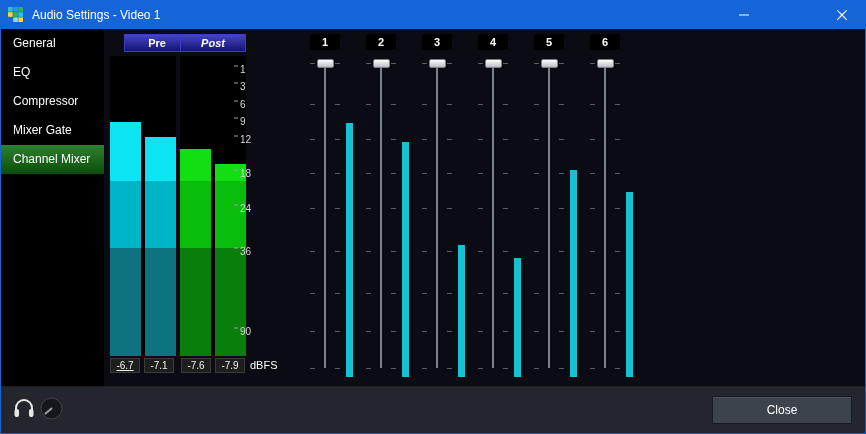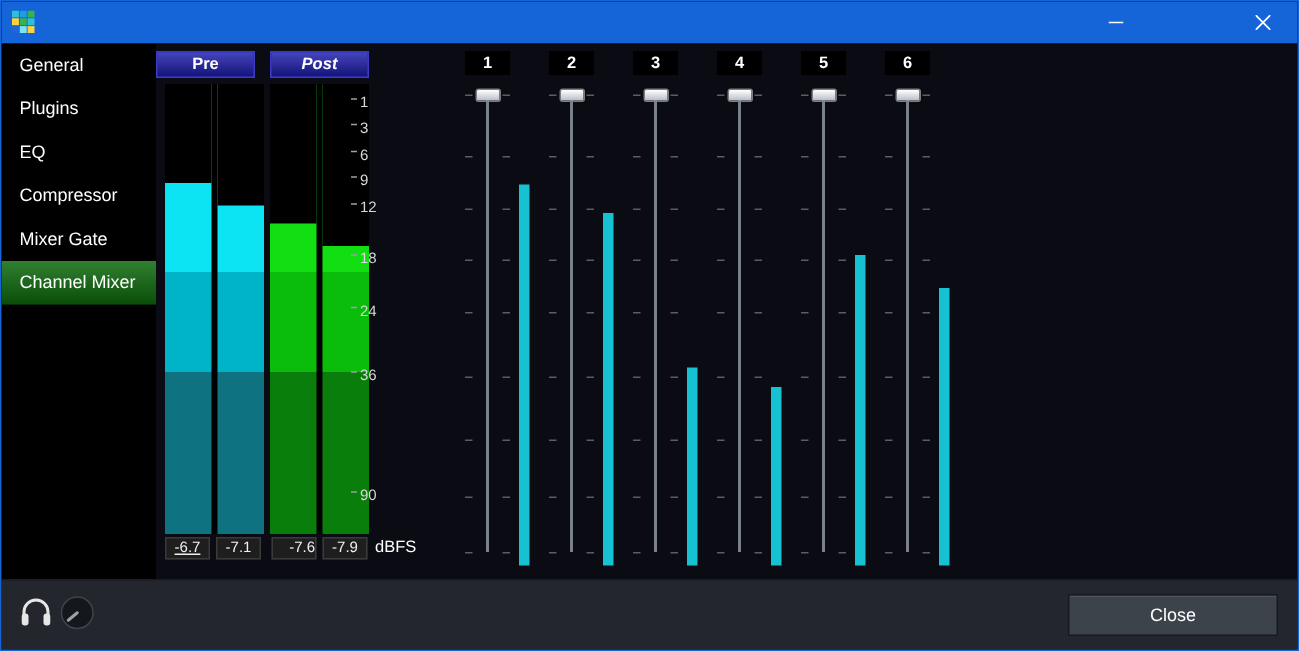--- a/index.html
+++ b/index.html
@@ -15,35 +15,35 @@
   .win-btn.close{right:0;}
 
   
   .sidebar{position:absolute;left:0;top:28px;width:103px;height:357px;background:#000;}
   .side-item{height:29px;line-height:29px;padding-left:12px;color:#fff;font-size:12px;white-space:nowrap;cursor:default;}
   .side-item.selected{background:var(--selected-green,#0e6b0e);background-image:linear-gradient(rgba(255,255,255,.14),rgba(0,0,0,.28));}
 
   
   .main{position:absolute;left:103px;top:28px;width:761px;height:357px;background:#0b0b13;}
   .hdr-btn{position:absolute;top:5px;width:66px;height:18px;background:var(--header-button,#1c1cae);background-image:linear-gradient(rgba(255,255,255,.18),rgba(0,0,0,.30));border:1px solid #3b3bc6;color:#fff;font-weight:bold;font-size:11px;text-align:center;line-height:16px;}
-  #btn-pre{left:0;}
+  #btn-pre{left:20px;}
   #btn-post{left:76px;font-style:italic;}
 
   .meter{position:absolute;top:27px;width:66px;height:300px;background:#000;}
   #meter-pre{left:6px;}
   #meter-post{left:76px;}
   .mbar{position:absolute;top:0;height:100%;width:31px;}
   .mbar[data-idx="0"]{left:0;}
   .mbar[data-idx="1"]{left:35px;}
   .mbar.pre{background:linear-gradient(to bottom,var(--pre-bright) 0%,var(--pre-bright) 41.7%,var(--pre-mid) 41.7%,var(--pre-mid) 64%,var(--pre-dark) 64%,var(--pre-dark) 100%);}
   .mbar.post{background:linear-gradient(to bottom,var(--post-bright) 0%,var(--post-bright) 41.7%,var(--post-mid) 41.7%,var(--post-mid) 64%,var(--post-dark) 64%,var(--post-dark) 100%);}
   .mask{position:absolute;top:0;left:0;width:100%;height:100%;background:#000;}
 
   .val-box{position:absolute;top:329px;width:30px;height:15px;background:#1e1e1e;border:1px solid #3a3a3a;color:#f0f0f0;font-size:10px;text-align:center;line-height:13px;}
-  #val-0{left:6px;text-decoration:underline;} #val-1{left:40px;} #val-2{left:77px;text-align:right;} #val-3{left:111px;}
+  #val-0{left:6px;text-decoration:underline;} #val-1{left:40px;} #val-2{left:77px;} #val-3{left:111px;}
   .dbfs{position:absolute;left:146px;top:330px;color:#fff;font-size:11px;}
 
   
   #scale{position:absolute;left:130px;top:0;width:30px;height:357px;}
   .tick-row{position:absolute;left:0;display:flex;align-items:center;transform:translateY(-50%);}
   .tick-line{width:4px;height:1px;background:#9aa0a6;margin-right:2px;margin-top:-6px;}
   .tick-label{font-size:10px;color:#d8d8d8;}
 
   
   .strip{position:absolute;top:0;width:56px;height:357px;}
@@ -75,36 +75,36 @@
         <rect x="5.2" y="0" width="4.6" height="4.6" fill="#1f9de0"></rect>
         <rect x="10.4" y="0" width="4.6" height="4.6" fill="#35b44a"></rect>
         <rect x="0" y="5.2" width="4.6" height="4.6" fill="#ffd23e"></rect>
         <rect x="5.2" y="5.2" width="4.6" height="4.6" fill="#35b44a"></rect>
         <rect x="10.4" y="5.2" width="4.6" height="4.6" fill="#2ec0d8"></rect>
         <rect x="0" y="10.4" width="4.6" height="4.6" fill="#1f66d8"></rect>
         <rect x="5.2" y="10.4" width="4.6" height="4.6" fill="#7fe3f0"></rect>
         <rect x="10.4" y="10.4" width="4.6" height="4.6" fill="#ffd23e"></rect>
       </svg>
     </span>
+    <span class="title">Audio Settings - Video 1</span>
     <span class="win-btn min">
       <svg width="10" height="10" viewBox="0 0 10 10">
           <line x1="0" y1="5" x2="10" y2="5" stroke="#fff" stroke-width="1"></line>
         </svg>
     </span>
     <span class="win-btn close">
       <svg width="10" height="10" viewBox="0 0 10 10">
           <line x1="0" y1="0" x2="10" y2="10" stroke="#fff" stroke-width="1.2"></line>
           <line x1="10" y1="0" x2="0" y2="10" stroke="#fff" stroke-width="1.2"></line>
         </svg>
     </span>
   </div>
 
   <div class="sidebar">
       <div class="side-item">General</div>
-      <div class="side-item">Plugins</div>
       <div class="side-item">EQ</div>
       <div class="side-item">Compressor</div>
       <div class="side-item">Mixer Gate</div>
       <div class="side-item selected">Channel Mixer</div>
     </div>
 
   <div class="main" id="main-panel">
 
     <div class="hdr-btn" id="btn-pre">Pre</div>
     <div class="hdr-btn" id="btn-post">Post</div>

